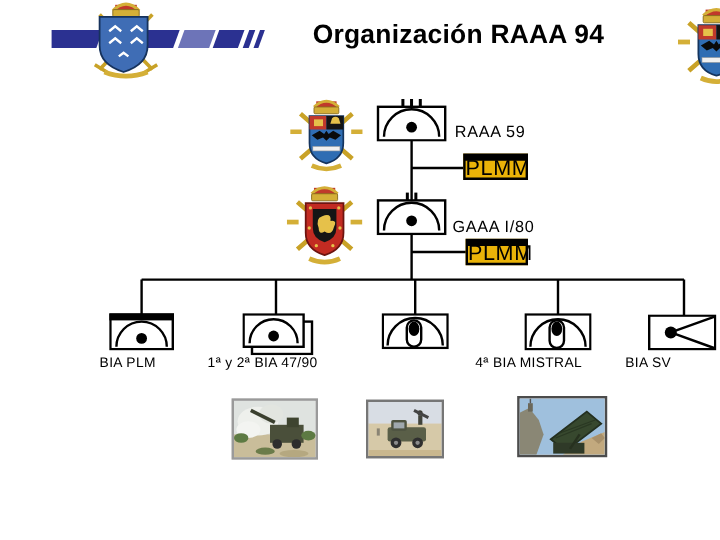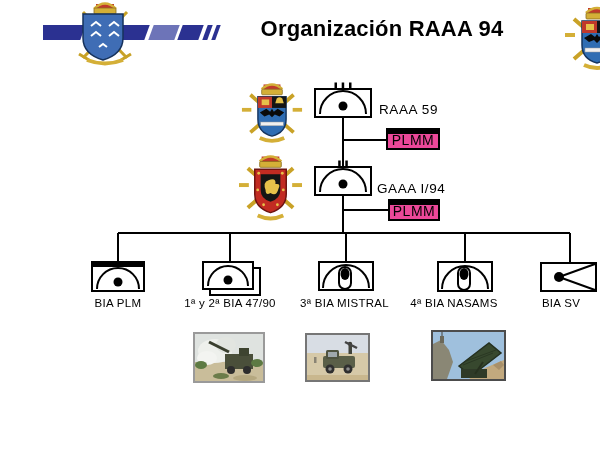--- a/index.html
+++ b/index.html
@@ -17,26 +17,26 @@
     font-size:22px;font-weight:bold;letter-spacing:0.2px;white-space:nowrap;
   }
   
   .connectors{position:absolute;left:0;top:0;pointer-events:none;}
   
   .sym{position:absolute;}
   
   .nodelabel{position:absolute;font-size:13.5px;letter-spacing:0.6px;white-space:nowrap;}
   
   .plmm{
-    position:absolute;box-sizing:border-box;background:#ec4899;
+    position:absolute;box-sizing:border-box;background:#eab308;
     border:2px solid #000;border-top:6px solid #000;
-    text-align:center;font-size:14px;letter-spacing:0.5px;line-height:13px;
+    text-align:center;font-size:18px;letter-spacing:0.5px;line-height:13px;
   }
   
-  .batlabel{position:absolute;top:297px;text-align:center;font-size:11.5px;letter-spacing:0.3px;white-space:nowrap;}
+  .batlabel{position:absolute;top:297px;font-size:11.5px;letter-spacing:0.3px;white-space:nowrap;}
   
   .photo{position:absolute;box-sizing:border-box;background:#ddd;}
   .photo svg{display:block;width:100%;height:100%;}
   
   .footerbar{position:absolute;left:128px;top:422px;width:362px;height:5px;background:#2e3192;}
 </style>
 </head>
 <body>
 
 <div class="slide">
@@ -144,21 +144,21 @@
 
   <div class="plmm" style="left:343px;top:128px;width:54px;height:22px;">PLMM</div>
 
   <svg class="sym" style="left:270px;top:160px;" width="60" height="36" viewBox="0 0 60 36">
     <rect x="25.2" y="0.5" width="2.5" height="7" fill="#000"></rect>
     <rect x="32.3" y="0.5" width="2.5" height="7" fill="#000"></rect>
     <rect x="2" y="7" width="56" height="28" fill="#fff" stroke="#000" stroke-width="2"></rect>
     <path d="M7,32 A23,23 0 0 1 53,32" fill="#fff" stroke="#000" stroke-width="2"></path>
     <circle cx="30" cy="24" r="4.5" fill="#000"></circle>
   </svg>
-  <div class="nodelabel" style="left:334px;top:181px;">GAAA I/94</div>
+  <div class="nodelabel" style="left:334px;top:181px;">GAAA I/80</div>
 
   <div class="plmm" style="left:345px;top:199px;width:52px;height:22px;">PLMM</div>
 
   <svg class="sym" style="left:48px;top:261px;" width="54" height="31" viewBox="0 0 54 31">
     <rect x="1" y="1" width="52" height="29" fill="#fff" stroke="#000" stroke-width="2"></rect>
     <path d="M6,28 A21,21 0 0 1 48,28" fill="#fff" stroke="#000" stroke-width="2"></path>
     <circle cx="27" cy="21" r="4.5" fill="#000"></circle>
     <rect x="0" y="0" width="54" height="6" fill="#000"></rect>
   </svg>
   <div class="batlabel" style="left:40px;width:70px;">BIA PLM</div>
@@ -170,29 +170,28 @@
     <circle cx="26" cy="19" r="4.5" fill="#000"></circle>
   </svg>
   <div class="batlabel" style="left:130px;width:114px;">1ª y 2ª BIA 47/90</div>
 
   <svg class="sym" style="left:275px;top:261px;" width="56" height="30" viewBox="0 0 56 30">
     <rect x="1" y="1" width="54" height="28" fill="#fff" stroke="#000" stroke-width="2"></rect>
     <path d="M5,27 A23,23 0 0 1 51,27" fill="#fff" stroke="#000" stroke-width="2"></path>
     <rect x="21" y="6" width="12" height="22" rx="6" fill="#fff" stroke="#000" stroke-width="2"></rect>
     <ellipse cx="27" cy="13" rx="4.5" ry="6" fill="#000"></ellipse>
   </svg>
-  <div class="batlabel" style="left:245px;width:113px;">3ª BIA MISTRAL</div>
 
   <svg class="sym" style="left:394px;top:261px;" width="56" height="31" viewBox="0 0 56 31">
     <rect x="1" y="1" width="54" height="29" fill="#fff" stroke="#000" stroke-width="2"></rect>
     <path d="M5,28 A23,23 0 0 1 51,28" fill="#fff" stroke="#000" stroke-width="2"></path>
     <rect x="21" y="6" width="12" height="23" rx="6" fill="#fff" stroke="#000" stroke-width="2"></rect>
     <ellipse cx="27" cy="13" rx="4.5" ry="6" fill="#000"></ellipse>
   </svg>
-  <div class="batlabel" style="left:353px;width:116px;">4ª BIA NASAMS</div>
+  <div class="batlabel" style="left:353px;width:116px;">4ª BIA MISTRAL</div>
 
   <svg class="sym" style="left:497px;top:262px;" width="57" height="30" viewBox="0 0 57 30">
     <rect x="1" y="1" width="55" height="28" fill="#fff" stroke="#000" stroke-width="2"></rect>
     <path d="M19,15 L55,2 M19,15 L55,28" stroke="#000" stroke-width="2" fill="none"></path>
     <circle cx="19" cy="15" r="5" fill="#000"></circle>
   </svg>
   <div class="batlabel" style="left:478px;width:80px;">BIA SV</div>
 
   <div class="photo" style="left:150px;top:332px;width:72px;height:51px;border:2px solid #9a9a9a;">
     <svg viewBox="0 0 68 47" preserveAspectRatio="none">

